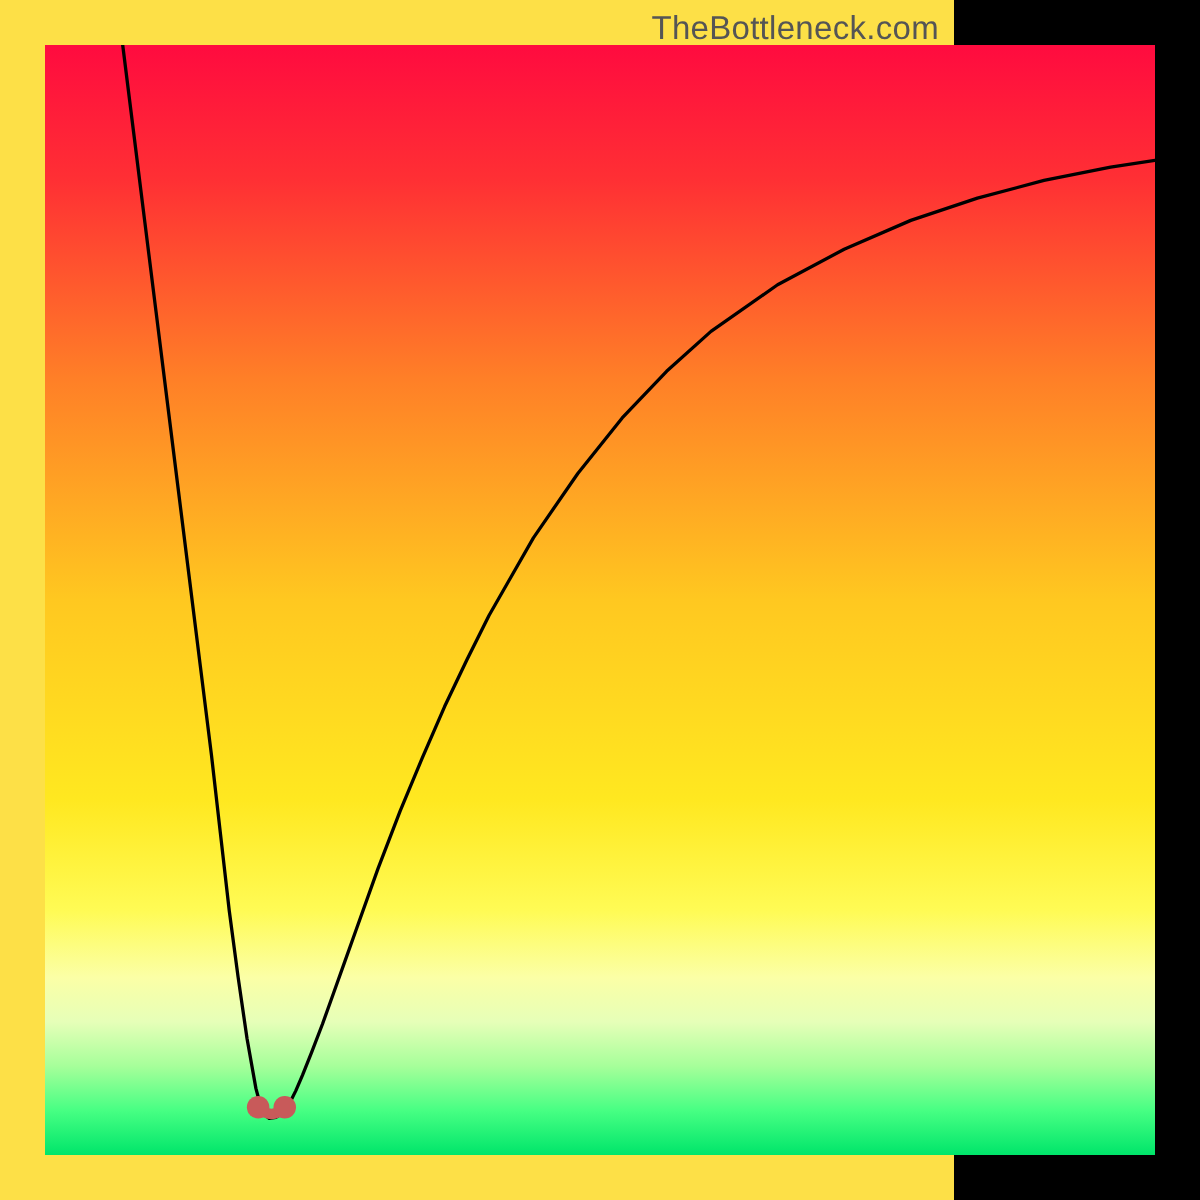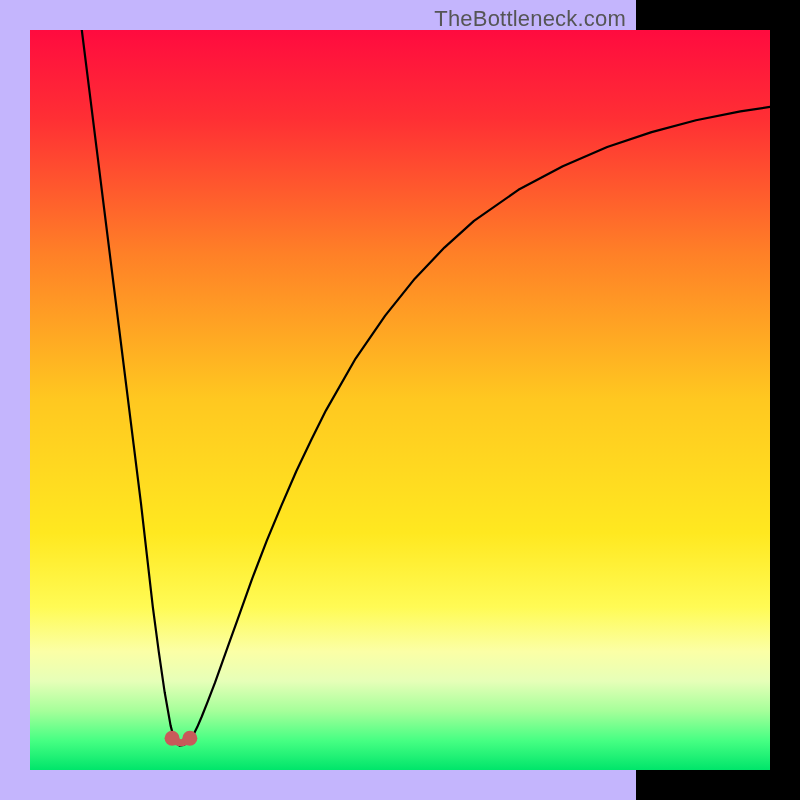--- a/index.html
+++ b/index.html
@@ -8,21 +8,21 @@
     width: 800px;
     height: 800px;
     overflow: hidden;
     background: #000;
     font-family: Arial, Helvetica, sans-serif;
   }
   .frame {
     position: absolute;
     left: 0; top: 0;
     width: 636px; height: 800px;
-    background: #c4b5fd;
+    background: #fde047;
   }
   .plot-area {
     position: absolute;
     left: 30px;
     top: 30px;
     width: 740px;
     height: 740px;
     overflow: hidden;
   }
   .watermark {

